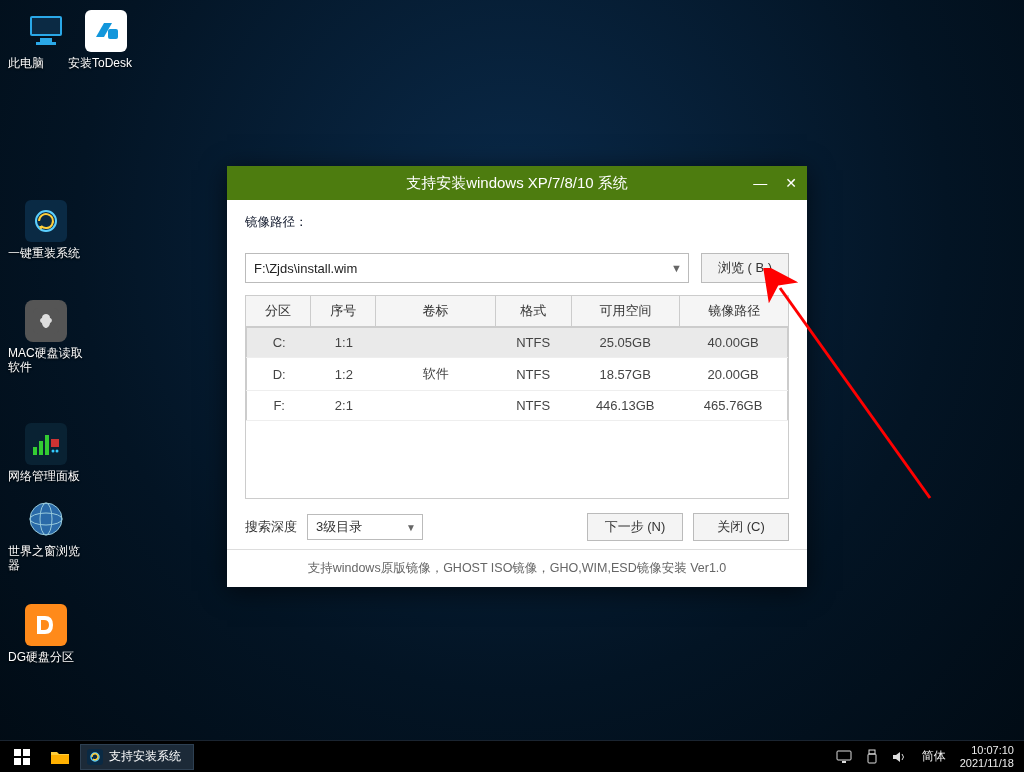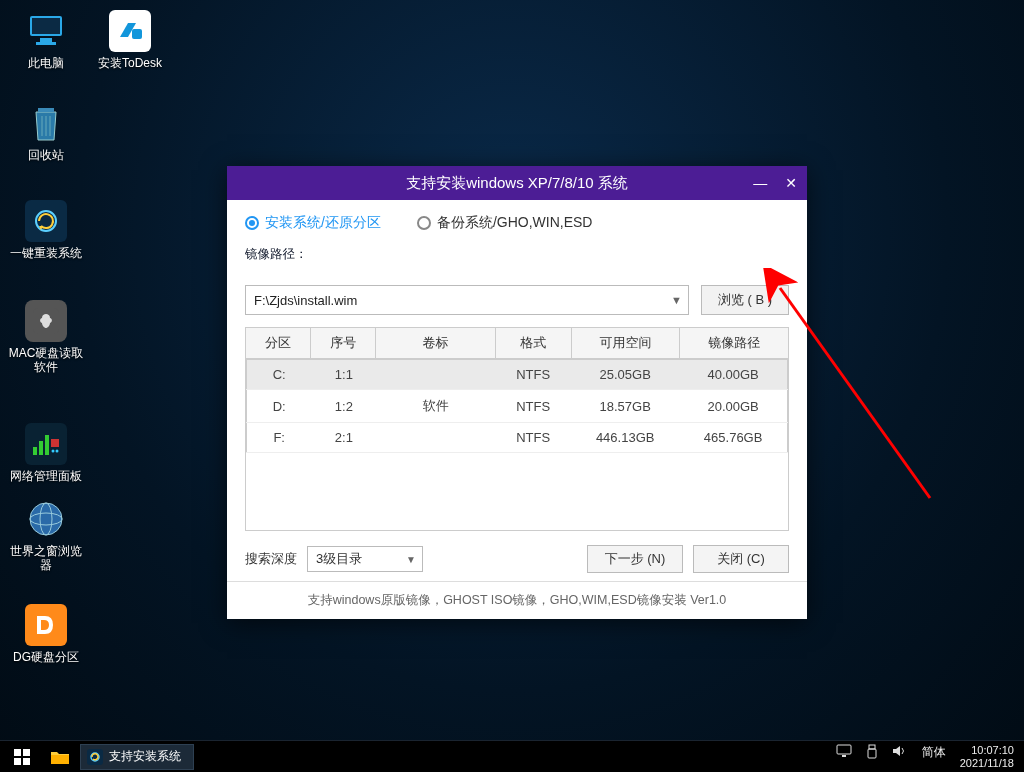--- a/index.html
+++ b/index.html
@@ -5,49 +5,49 @@
   * { box-sizing: border-box; margin: 0; padding: 0; font-family: "Microsoft YaHei", Arial, sans-serif; }
   html, body { width: 1024px; height: 772px; overflow: hidden; }
   body {
     background: radial-gradient(ellipse at 50% 30%, #0a2a4a 0%, #031424 60%, #010b14 100%);
     position: relative;
     color: #fff;
   }
 
   
   .desktop { position: absolute; top: 0; left: 0; right: 0; bottom: 32px; }
-  .di { position: absolute; width: 76px; text-align: center; font-size: 12px; color: #fff; text-shadow: 0 1px 2px #000; }
+  .di { position: absolute; width: 76px; text-align: left; font-size: 12px; color: #fff; text-shadow: 0 1px 2px #000; }
   .di .ico { width: 42px; height: 42px; margin: 0 auto 4px; border-radius: 6px; display:flex; align-items:center; justify-content:center; font-size:22px; color:#fff;}
   .di .lbl { line-height: 14px; }
 
   
   .taskbar {
     position: absolute; left: 0; right: 0; bottom: 0; height: 32px;
     background: #000000; border-top: 1px solid #1a2430;
     display: flex; align-items: center; color: #eee; font-size: 12px;
   }
   .taskbar .start { width: 44px; height: 32px; display:flex; align-items:center; justify-content:center; }
   .taskbar .tbico { width: 32px; height: 32px; display:flex; align-items:center; justify-content:center; }
   .taskbar .task-btn {
     height: 26px; margin-left: 4px; padding: 0 12px 0 6px;
     background: #1c2a38; border: 1px solid #2e4052;
     display: flex; align-items: center; gap: 6px; color: #fff;
   }
   .taskbar .task-btn .mini-ico { width:16px; height:16px; border-radius:3px; display:flex; align-items:center; justify-content:center; font-size:10px;}
   .taskbar .spacer { flex: 1; }
-  .taskbar .tray { display:flex; align-items:flex-start; gap:14px; padding-right:10px; }
+  .taskbar .tray { display:flex; align-items:center; gap:14px; padding-right:10px; }
   .taskbar .tray .clk { text-align:right; line-height:13px; font-size:11px; }
 
   
   .win {
     position: absolute; left: 227px; top: 166px; width: 580px;
     background: #fff; color: #333; box-shadow: 0 4px 24px rgba(0,0,0,.6);
   }
   .titlebar {
-    height: 34px; background: #4c1d95; color: #fff;
+    height: 34px; background: #4d7c0f; color: #fff;
     display:flex; align-items:center; justify-content:center; position:relative;
     font-size: 15px;
   }
   .titlebar .wctrl { position:absolute; right:6px; top:0; height:34px; display:flex; align-items:center; gap:10px; font-size:14px;}
   .titlebar .wctrl span { padding:4px; cursor:default; }
 
   .body { padding: 14px 18px 8px; }
   .radios { display:flex; gap:36px; align-items:center; margin-bottom:14px; color:#222; font-size:14px;}
   .radio { display:flex; align-items:center; gap:6px; }
   .radio .dot { width:14px; height:14px; border:2px solid #2196f3; border-radius:50%; display:flex; align-items:center; justify-content:center;}
@@ -93,43 +93,31 @@
       <svg width="40" height="38" viewBox="0 0 40 38">
           <rect x="4" y="4" width="32" height="20" rx="2" fill="#2aa8e8"></rect>
           <rect x="6" y="6" width="28" height="16" fill="#0b2a44"></rect>
           <rect x="14" y="26" width="12" height="4" fill="#2aa8e8"></rect>
           <rect x="10" y="30" width="20" height="3" fill="#2aa8e8"></rect>
         </svg>
     </div>
     <div class="lbl">此电脑</div>
   </div>
 
-  <div class="di" style="left:92px; top:10px;">
+  <div class="di" style="left:68px; top:10px;">
     <div class="ico" style="background:#fff;">
       <svg width="32" height="32" viewBox="0 0 32 32">
           <rect x="0" y="0" width="32" height="32" rx="6" fill="#fff"></rect>
           <path d="M6 22 L14 8 L22 8 L14 22 Z" fill="#1296db"></path>
           <rect x="18" y="14" width="10" height="10" rx="2" fill="#1296db"></rect>
         </svg>
     </div>
     <div class="lbl">安装ToDesk</div>
   </div>
 
-  <div class="di" style="left:8px; top:102px;">
-    <div class="ico">
-      <svg width="36" height="42" viewBox="0 0 36 42">
-          <path d="M8 10 L28 10 L26 38 L10 38 Z" fill="#2a7aa8" stroke="#9cc" stroke-width="1"></path>
-          <rect x="10" y="6" width="16" height="4" fill="#3a8ab8"></rect>
-          <line x1="14" y1="14" x2="14" y2="34" stroke="#6ab" stroke-width="1"></line>
-          <line x1="18" y1="14" x2="18" y2="34" stroke="#6ab" stroke-width="1"></line>
-          <line x1="22" y1="14" x2="22" y2="34" stroke="#6ab" stroke-width="1"></line>
-        </svg>
-    </div>
-    <div class="lbl">回收站</div>
-  </div>
 
 
   <div class="di" style="left:8px; top:200px;">
     <div class="ico" style="background:#0a2a44;">
       <svg width="34" height="34" viewBox="0 0 34 34">
           <circle cx="17" cy="17" r="10" fill="#0a2a44" stroke="#5bd0ff" stroke-width="2"></circle>
           <path d="M10 17 a7 7 0 1 1 2 5" fill="none" stroke="#ffcf3a" stroke-width="2"></path>
           <polygon points="10,22 14,22 12,26" fill="#ffcf3a"></polygon>
         </svg>
     </div>
@@ -183,30 +171,20 @@
 
   <div class="win">
     <div class="titlebar">
       <span>支持安装windows XP/7/8/10 系统</span>
       <div class="wctrl">
         <span>—</span>
         <span>✕</span>
       </div>
     </div>
     <div class="body">
-      <div class="radios">
-        <div class="radio sel">
-          <span class="dot"></span>
-          <span class="txt">安装系统/还原分区</span>
-        </div>
-        <div class="radio unsel">
-          <span class="dot"></span>
-          <span class="txt">备份系统/GHO,WIN,ESD</span>
-        </div>
-      </div>
 
       <div class="lblrow">镜像路径：</div>
       <div class="pathrow">
         <div class="pathbox">
           <span>F:\Zjds\install.wim</span>
           <span class="dd">▼</span>
         </div>
         <div class="browse-btn">浏览 ( B )</div>
       </div>
 

